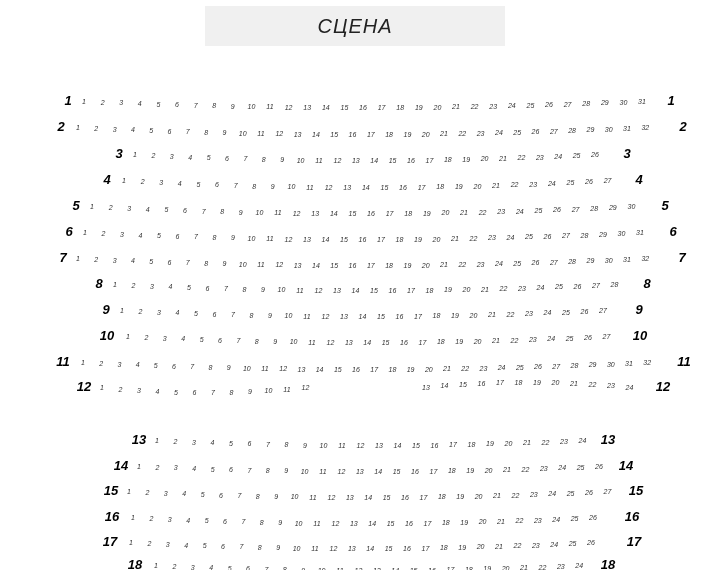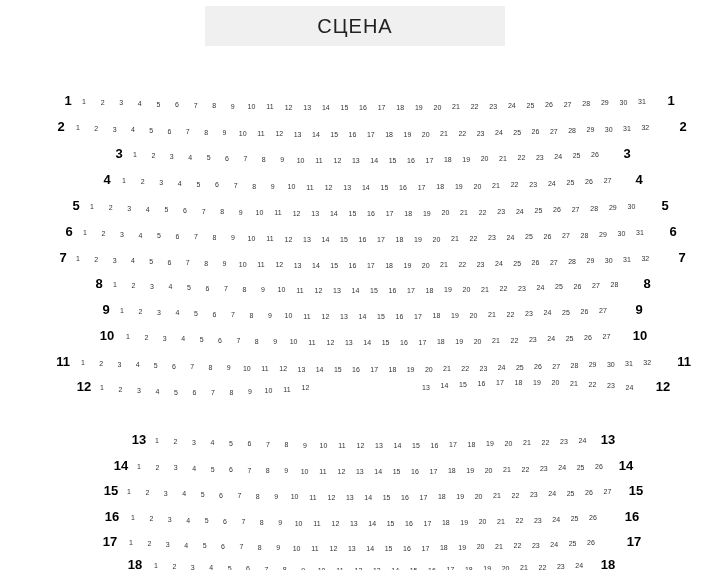--- a/index.html
+++ b/index.html
@@ -11,20 +11,21 @@
     height: 570px;
     background: #ffffff;
     font-family: "Liberation Sans", sans-serif;
     position: relative;
     overflow: hidden;
   }
   #hall {
     position: relative;
     width: 654px;
     height: 570px;
+    font-style: italic;
   }
   .stage {
     position: absolute;
     left: 205px;
     top: 6px;
     width: 300px;
     height: 40px;
     background: #f0f0f0;
     display: flex;
     align-items: center;

